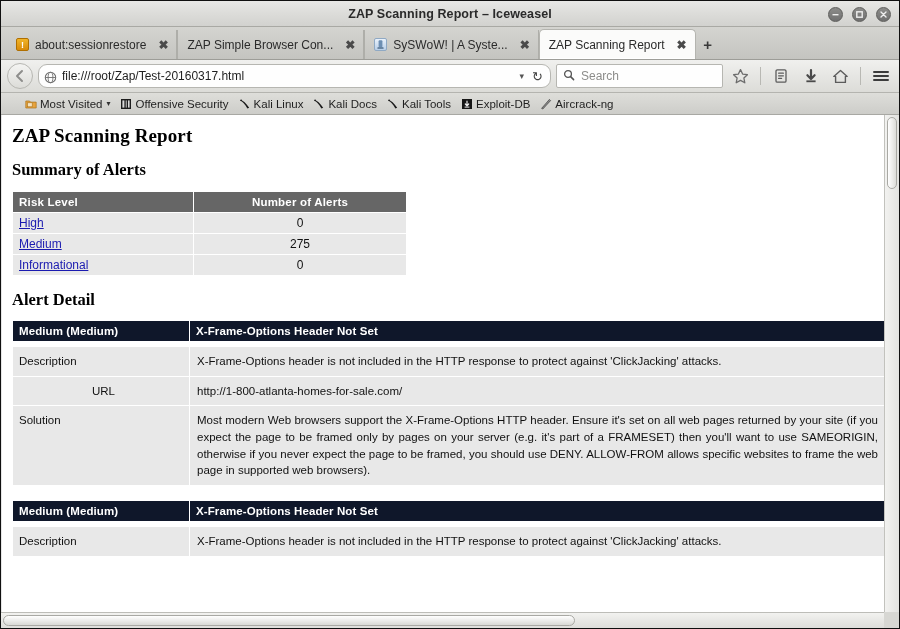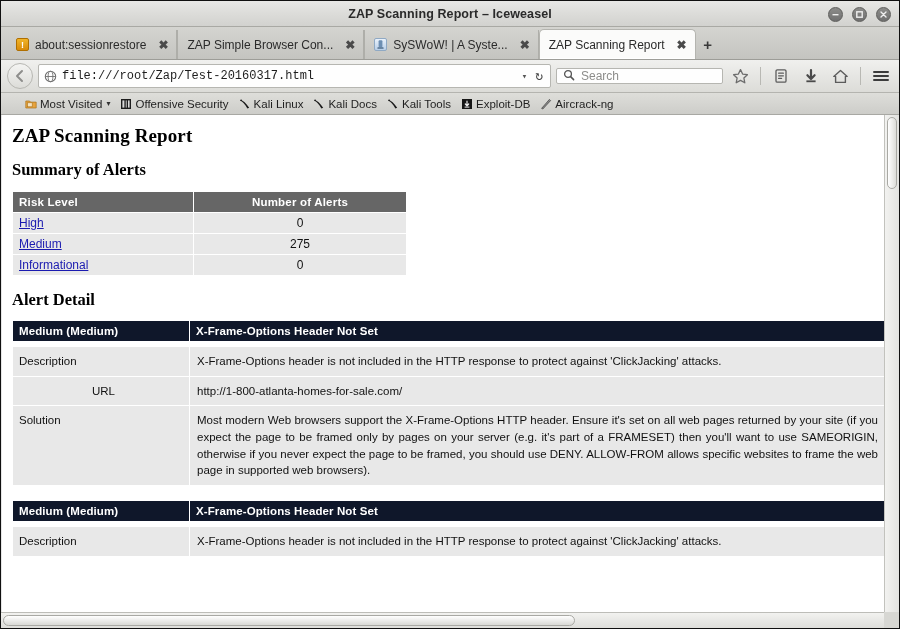--- a/index.html
+++ b/index.html
@@ -151,43 +151,42 @@
     display: flex; align-items: center; justify-content: center;
     color: #8a8a88;
     cursor: pointer;
     flex: 0 0 26px;
   }
   .urlbar {
     flex: 1 1 auto;
     height: 24px;
     background: #fefefe;
     border: 1px solid #b6b6b1;
-    border-radius: 2px;
+    border-radius: 9px;
     display: flex;
     align-items: center;
     padding: 0 4px 0 5px;
     gap: 5px;
     min-width: 0;
-    font-family: Liberation Mono, monospace;
   }
   .url-text {
     flex: 1 1 auto;
     font-size: 12px;
     color: #1d1d1d;
     white-space: nowrap;
     overflow: hidden;
     text-overflow: ellipsis;
   }
   .globe-icon { flex:0 0 13px; width:13px; height:13px; }
   .url-caret { color:#555; font-size:9px; flex:0 0 auto; }
   .url-reload { color:#444; font-size:13px; flex:0 0 auto; padding:0 3px; cursor:pointer; }
 
   .searchbar {
     flex: 0 0 167px;
-    height: 16px;
+    height: 24px;
     background: #fefefe;
     border: 1px solid #b6b6b1;
     border-radius: 2px;
     display: flex;
     align-items: center;
     padding: 0 6px;
     gap: 6px;
   }
   .search-ph { font-size: 12px; color: #8d8d8b; }
 

